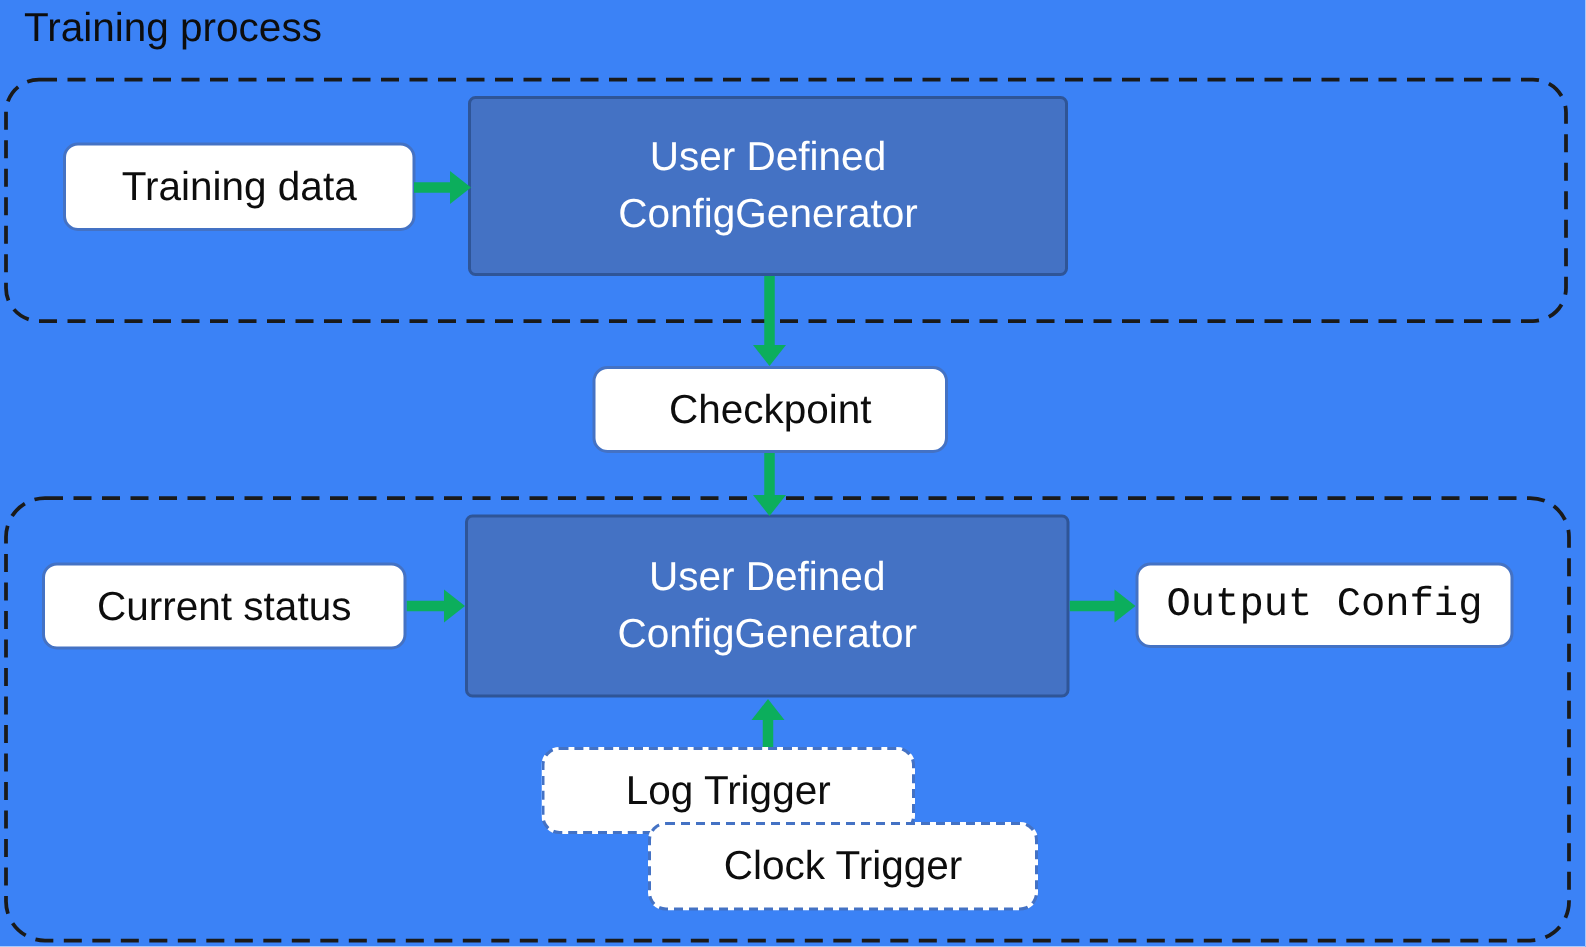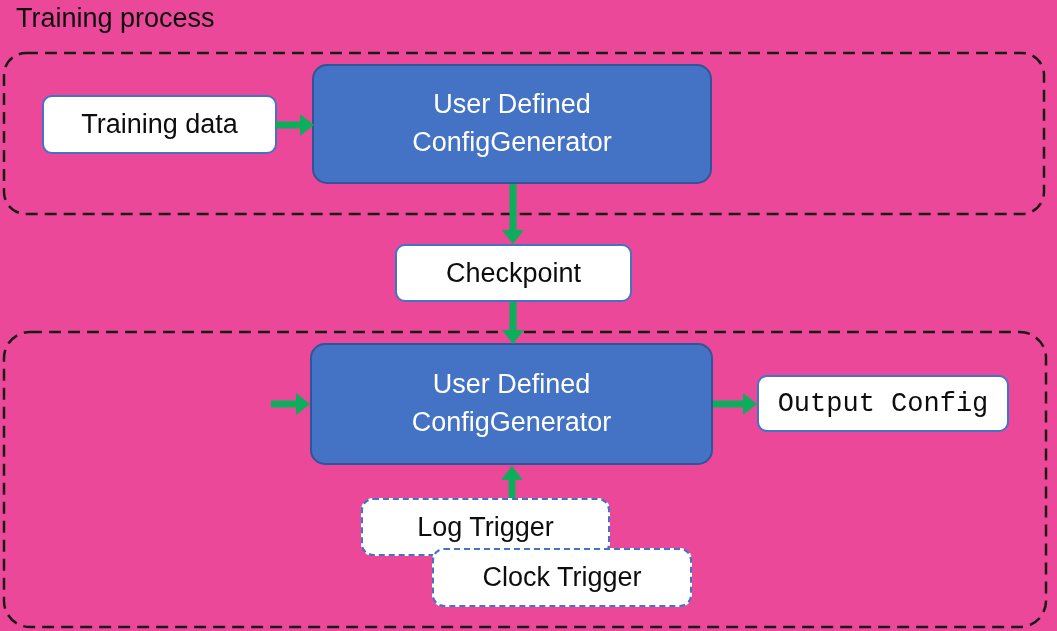--- a/index.html
+++ b/index.html
@@ -10,21 +10,21 @@
     --container-dash: #1a1a1a;
     --text-dark: #0d0d0d;
     --text-light: #ffffff;
   }
   * { margin: 0; padding: 0; box-sizing: border-box; }
   html, body { background: #ffffff; }
   .canvas {
     position: relative;
     width: 1057px;
     height: 631px;
-    background: #ec4899;
+    background: #3b82f6;
     font-family: "Liberation Sans", sans-serif;
     overflow: hidden;
   }
   .section-title {
     position: absolute;
     font-size: 27px;
     color: var(--text-dark);
     white-space: nowrap;
     z-index: 3;
   }
@@ -49,21 +49,21 @@
     z-index: 2;
   }
   .white-box {
     background: #ffffff;
     border: 2px solid var(--box-border-blue);
     border-radius: 10px;
   }
   .blue-box {
     background: var(--node-blue-fill);
     border: 2.5px solid var(--node-blue-border);
-    border-radius: 15px;
+    border-radius: 5px;
     color: var(--text-light);
   }
   .blue-box .label { white-space: pre-line; line-height: 1.4; }
   .trigger-box {
     background: #ffffff;
     border: 2px dashed var(--box-border-blue);
     border-radius: 12px;
   }
   .arrow {
     position: absolute;
@@ -110,20 +110,23 @@
   <svg class="arrow" style="left:499px; top:302px;" width="28" height="42" viewBox="0 0 28 42">
     <line x1="14" y1="0" x2="14" y2="29"></line>
     <polygon points="3,28 25,28 14,42"></polygon>
   </svg>
 
 
   <svg class="container-svg" style="left:2px; top:330px;" width="1046" height="300">
     <rect x="2" y="2" width="1042" height="295" rx="26"></rect>
   </svg>
 
+  <div class="box white-box" style="left:28px; top:375px; width:243px; height:58px;">
+    <span class="label">Current status</span>
+  </div>
 
   <svg class="arrow" style="left:271px; top:390px;" width="39" height="28" viewBox="0 0 39 28">
     <line x1="0" y1="14" x2="26" y2="14"></line>
     <polygon points="25,3 39,14 25,25"></polygon>
   </svg>
 
   <div class="box blue-box" style="left:310px; top:343px; width:403px; height:122px;">
     <span class="label">User Defined
 ConfigGenerator</span>
   </div>

